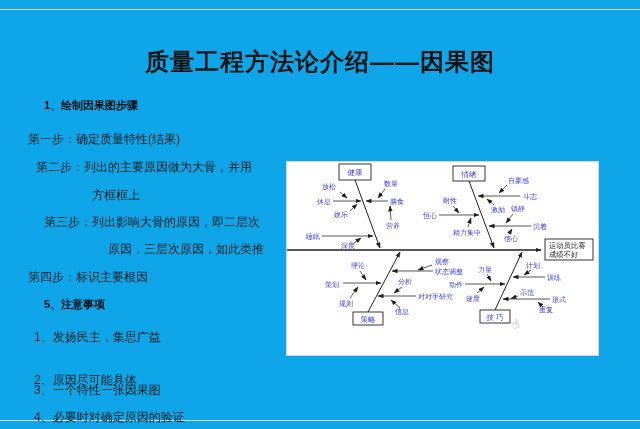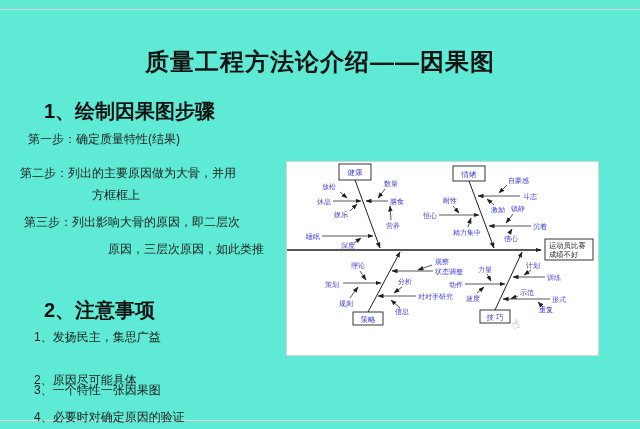--- a/index.html
+++ b/index.html
@@ -1,22 +1,22 @@
 <!DOCTYPE html>
 <html><head>
 <meta charset="utf-8">
 <style>
   html,body{margin:0;padding:0;background:#ffffff;}
-  .page{position:relative;width:640px;height:429px;background:#5eead4;overflow:hidden;
+  .page{position:relative;width:640px;height:429px;background:#0ea5e9;overflow:hidden;
         font-family:"Liberation Sans","DejaVu Sans",sans-serif;color:#1c1c1c;}
   .rule{position:absolute;left:0;width:640px;height:1px;background:#d9d9d9;}
   .title{position:absolute;top:46px;left:0;width:640px;text-align:center;
          font-size:24px;font-weight:bold;letter-spacing:1px;color:#141414;white-space:nowrap;}
   .tl{position:absolute;font-size:12px;white-space:nowrap;color:#1c1c1c;}
-  .hd{font-size:20px;font-weight:bold;color:#111;}
+  .hd{font-size:11px;font-weight:bold;color:#111;}
   .diagram{position:absolute;left:286px;top:161px;width:311px;height:193px;
            border:1px solid #d4d4d4;background:#fff;}
   .ln{stroke:#1f1f1f;stroke-width:0.75;fill:none;}
   .big{stroke-width:1;}
   .spine{stroke-width:1.4;}
   .bx{fill:none;stroke:#1f1f1f;stroke-width:0.9;}
   .fl{font-size:7px;fill:#3b3bd1;}
   .cb{font-size:7.5px;fill:#3b3bd1;}
   .fx{font-size:7.3px;fill:#1f1f1f;}
   .hand{font-size:13px;fill:#8a8a8a;}
@@ -26,25 +26,26 @@
 
 <div class="page">
 
   <div class="rule" style="top:9px;"></div>
   <div class="rule" style="top:420px;"></div>
 
   <div class="title">质量工程方法论介绍——因果图</div>
 
   <div class="tl hd" style="left:44px;top:98px;">1、绘制因果图步骤</div>
   <div class="tl" style="left:28px;top:131px;">第一步：确定质量特性(结果)</div>
-  <div class="tl" style="left:20px;top:159px;margin-top:6px;">第二步：列出的主要原因做为大骨，并用</div>
+  <div class="tl" style="left:36px;top:159px;">第二步：列出的主要原因做为大骨，并用</div>
   <div class="tl" style="left:92px;top:187px;">方框框上</div>
-  <div class="tl" style="left:24px;top:214px;">第三步：列出影响大骨的原因，即二层次</div>
+  <div class="tl" style="left:44px;top:214px;">第三步：列出影响大骨的原因，即二层次</div>
   <div class="tl" style="left:108px;top:241px;">原因，三层次原因，如此类推</div>
-  <div class="tl hd" style="left:44px;top:297px;">2、注意事项</div>
+  <div class="tl" style="left:28px;top:269px;">第四步：标识主要根因</div>
+  <div class="tl hd" style="left:44px;top:297px;">5、注意事项</div>
   <div class="tl" style="left:34px;top:329px;">1、发扬民主，集思广益</div>
   <div class="tl" style="left:34px;top:372px;">2、原因尽可能具体</div>
   <div class="tl" style="left:34px;top:382px;">3、一个特性一张因果图</div>
   <div class="tl" style="left:34px;top:409px;">4、必要时对确定原因的验证</div>
 
   <div class="diagram">
     <svg width="311" height="193" viewBox="0 0 311 193">
       <defs>
         <marker id="arw" markerUnits="userSpaceOnUse" markerWidth="6" markerHeight="5" refX="5.5" refY="2.25" orient="auto">
           <path d="M0,0 L6,2.25 L0,4.5 Z" fill="#1f1f1f"></path>

